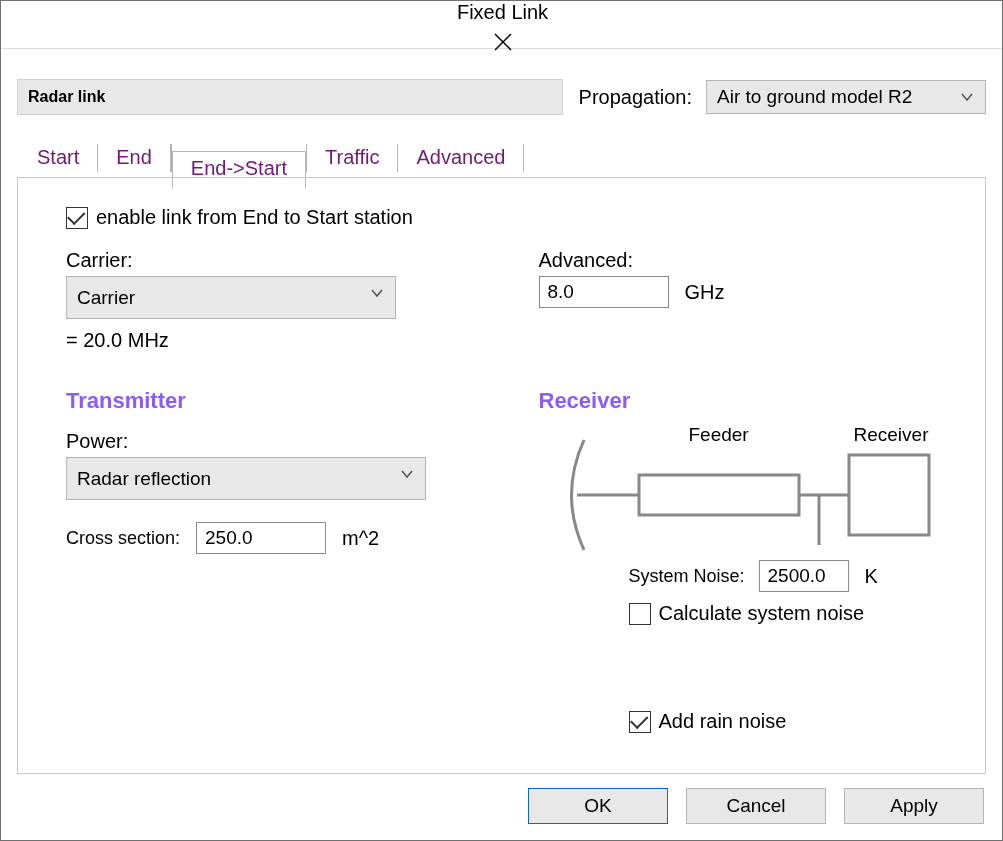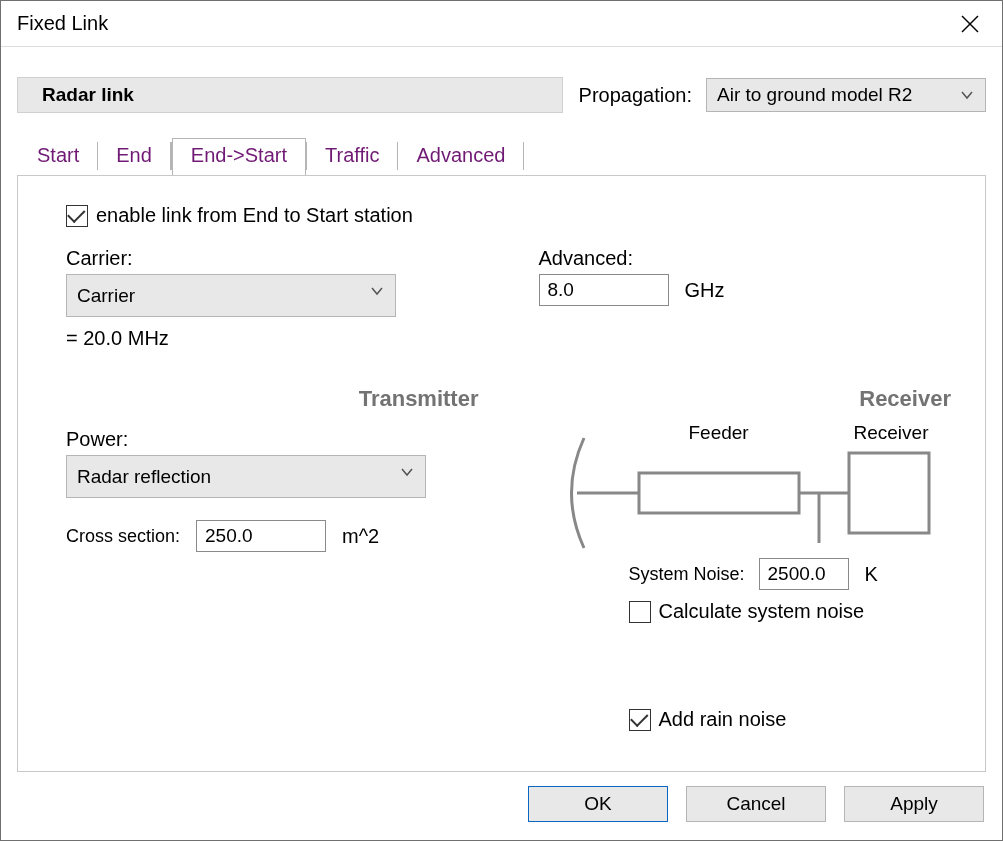--- a/index.html
+++ b/index.html
@@ -14,37 +14,38 @@
     width: 1003px; height: 841px;
     border: 1px solid #707070;
     background: #fff;
     display: flex; flex-direction: column;
   }
   .titlebar {
     height: 48px;
     display: flex; align-items: center; justify-content: space-between;
     padding: 0 14px 0 16px;
     border-bottom: 1px solid #ddd;
+    flex-direction: column;
   }
   .title-text { font-size: 20px; }
   .close-x svg { display:block; }
   .close-x { cursor: default; padding: 8px; }
 
   .header-row {
     display: flex; align-items: center;
     padding: 30px 16px 0 16px;
     gap: 10px;
   }
   .link-name {
     flex: 1;
     height: 36px;
     background: #e9e8e8;
     border: 1px solid #d0d0d0;
-    padding: 4px 24px;
-    font-size: 19px;
+    padding: 4px 10px;
+    font-size: 16px;
     font-weight: 700;
     display:flex; align-items:center;
   }
   .prop-label { font-size: 20px; margin-left: 6px; margin-right: 4px; }
   .prop-select {
     width: 280px; height: 34px;
     background: #e9e8e8;
     border: 1px solid #b5b5b5;
     display:flex; align-items:center;
     padding: 0 10px;
@@ -68,21 +69,21 @@
     cursor: default;
   }
   .tab-sep {
     width:1px; height:28px; background:#b5b5b5;
     align-self:center;
   }
   .tab.active {
     border: 1px solid #b5b5b5;
     border-bottom: 1px solid #fff;
     background:#fff;
-    position:relative; top:1px;
+    position:relative; top:12px;
     padding-top:5px;
   }
   .tab-panel {
     margin: 0 16px 0 16px;
     border: 1px solid #c8c8c8;
     flex:1;
     padding: 28px 34px 20px 48px;
     position:relative;
   }
 
@@ -122,22 +123,22 @@
   .num-input {
     width:130px; height:32px;
     border:1px solid #8a8a8a;
     font-size:19px;
     padding:2px 8px;
   }
   .inline-unit { margin-left:10px; font-size:20px;}
   .row-inline { display:flex; align-items:center; gap:6px;}
 
   .section-head {
-    font-size:22px; font-weight:700; color:#737373;
-    margin-top: 36px; margin-bottom: 16px; text-align: right;
+    font-size:22px; font-weight:700; color:#8b5cf6;
+    margin-top: 36px; margin-bottom: 16px;
   }
 
   .receiver-block { position:relative; height:200px; margin-top:6px; }
   .rc-label { position:absolute; font-size:19px; }
 
   .footer {
     display:flex; justify-content:flex-end; gap:18px;
     padding: 14px 18px 18px;
   }
   .btn {

